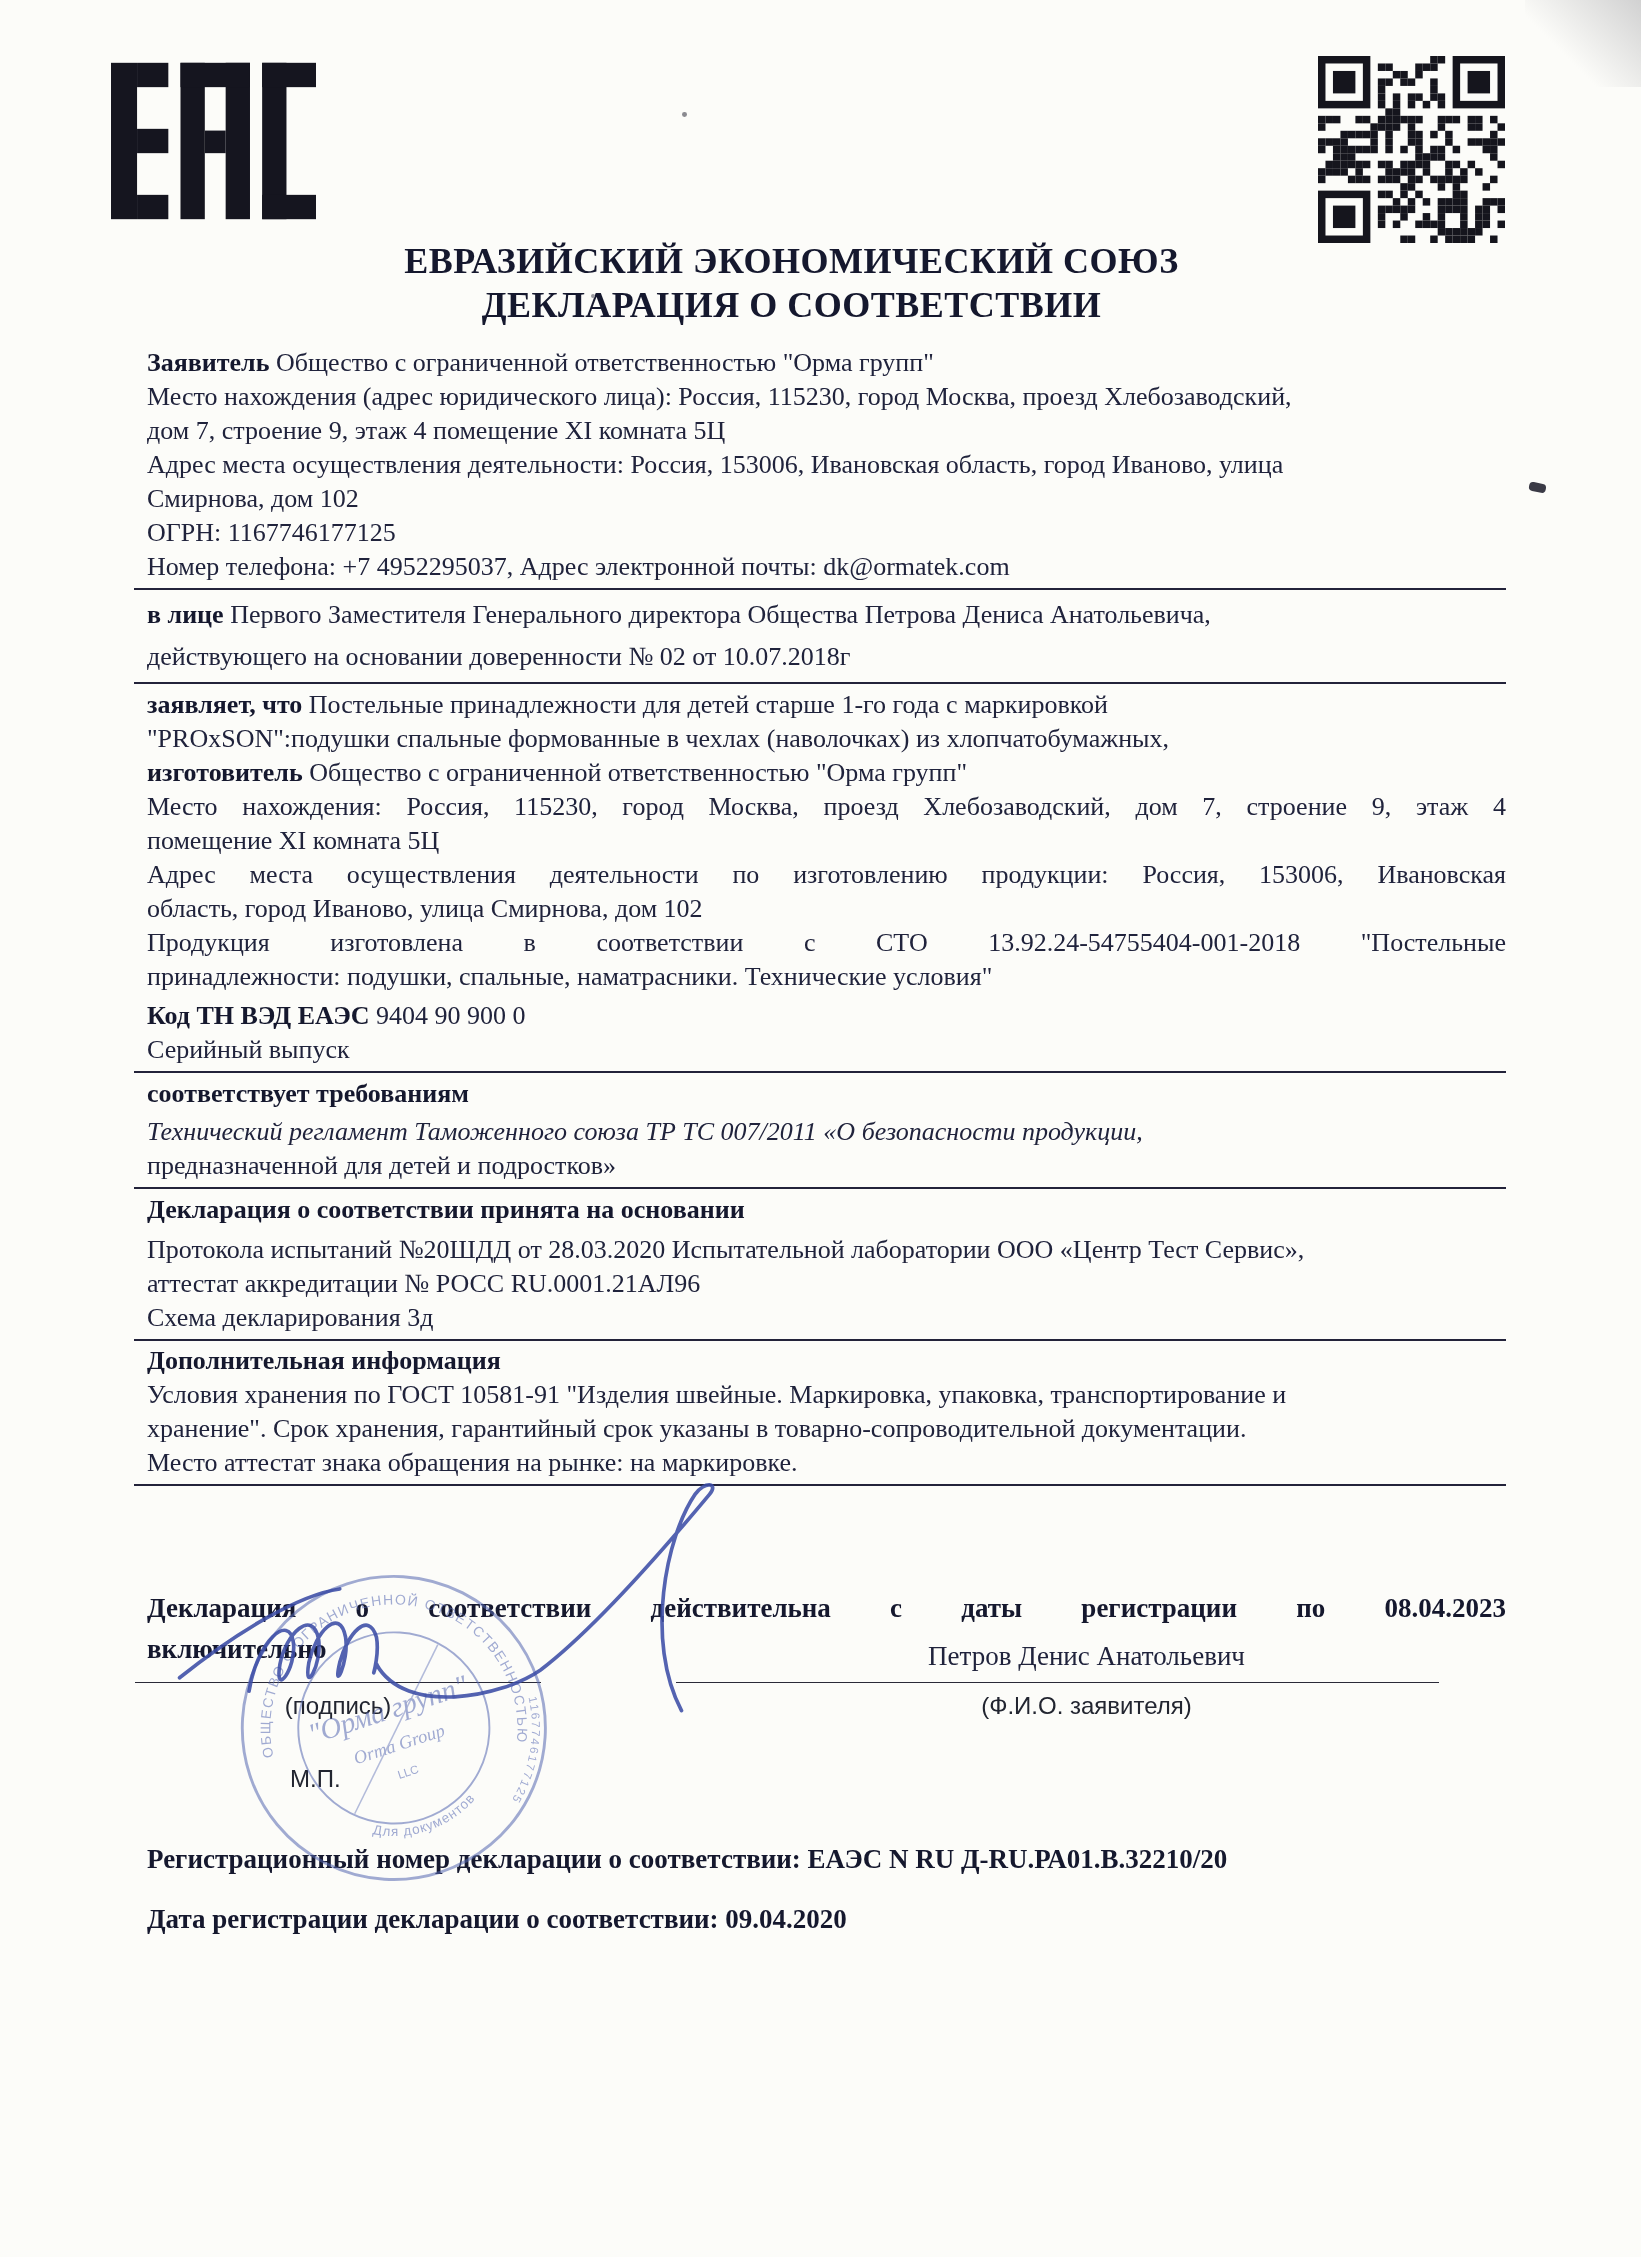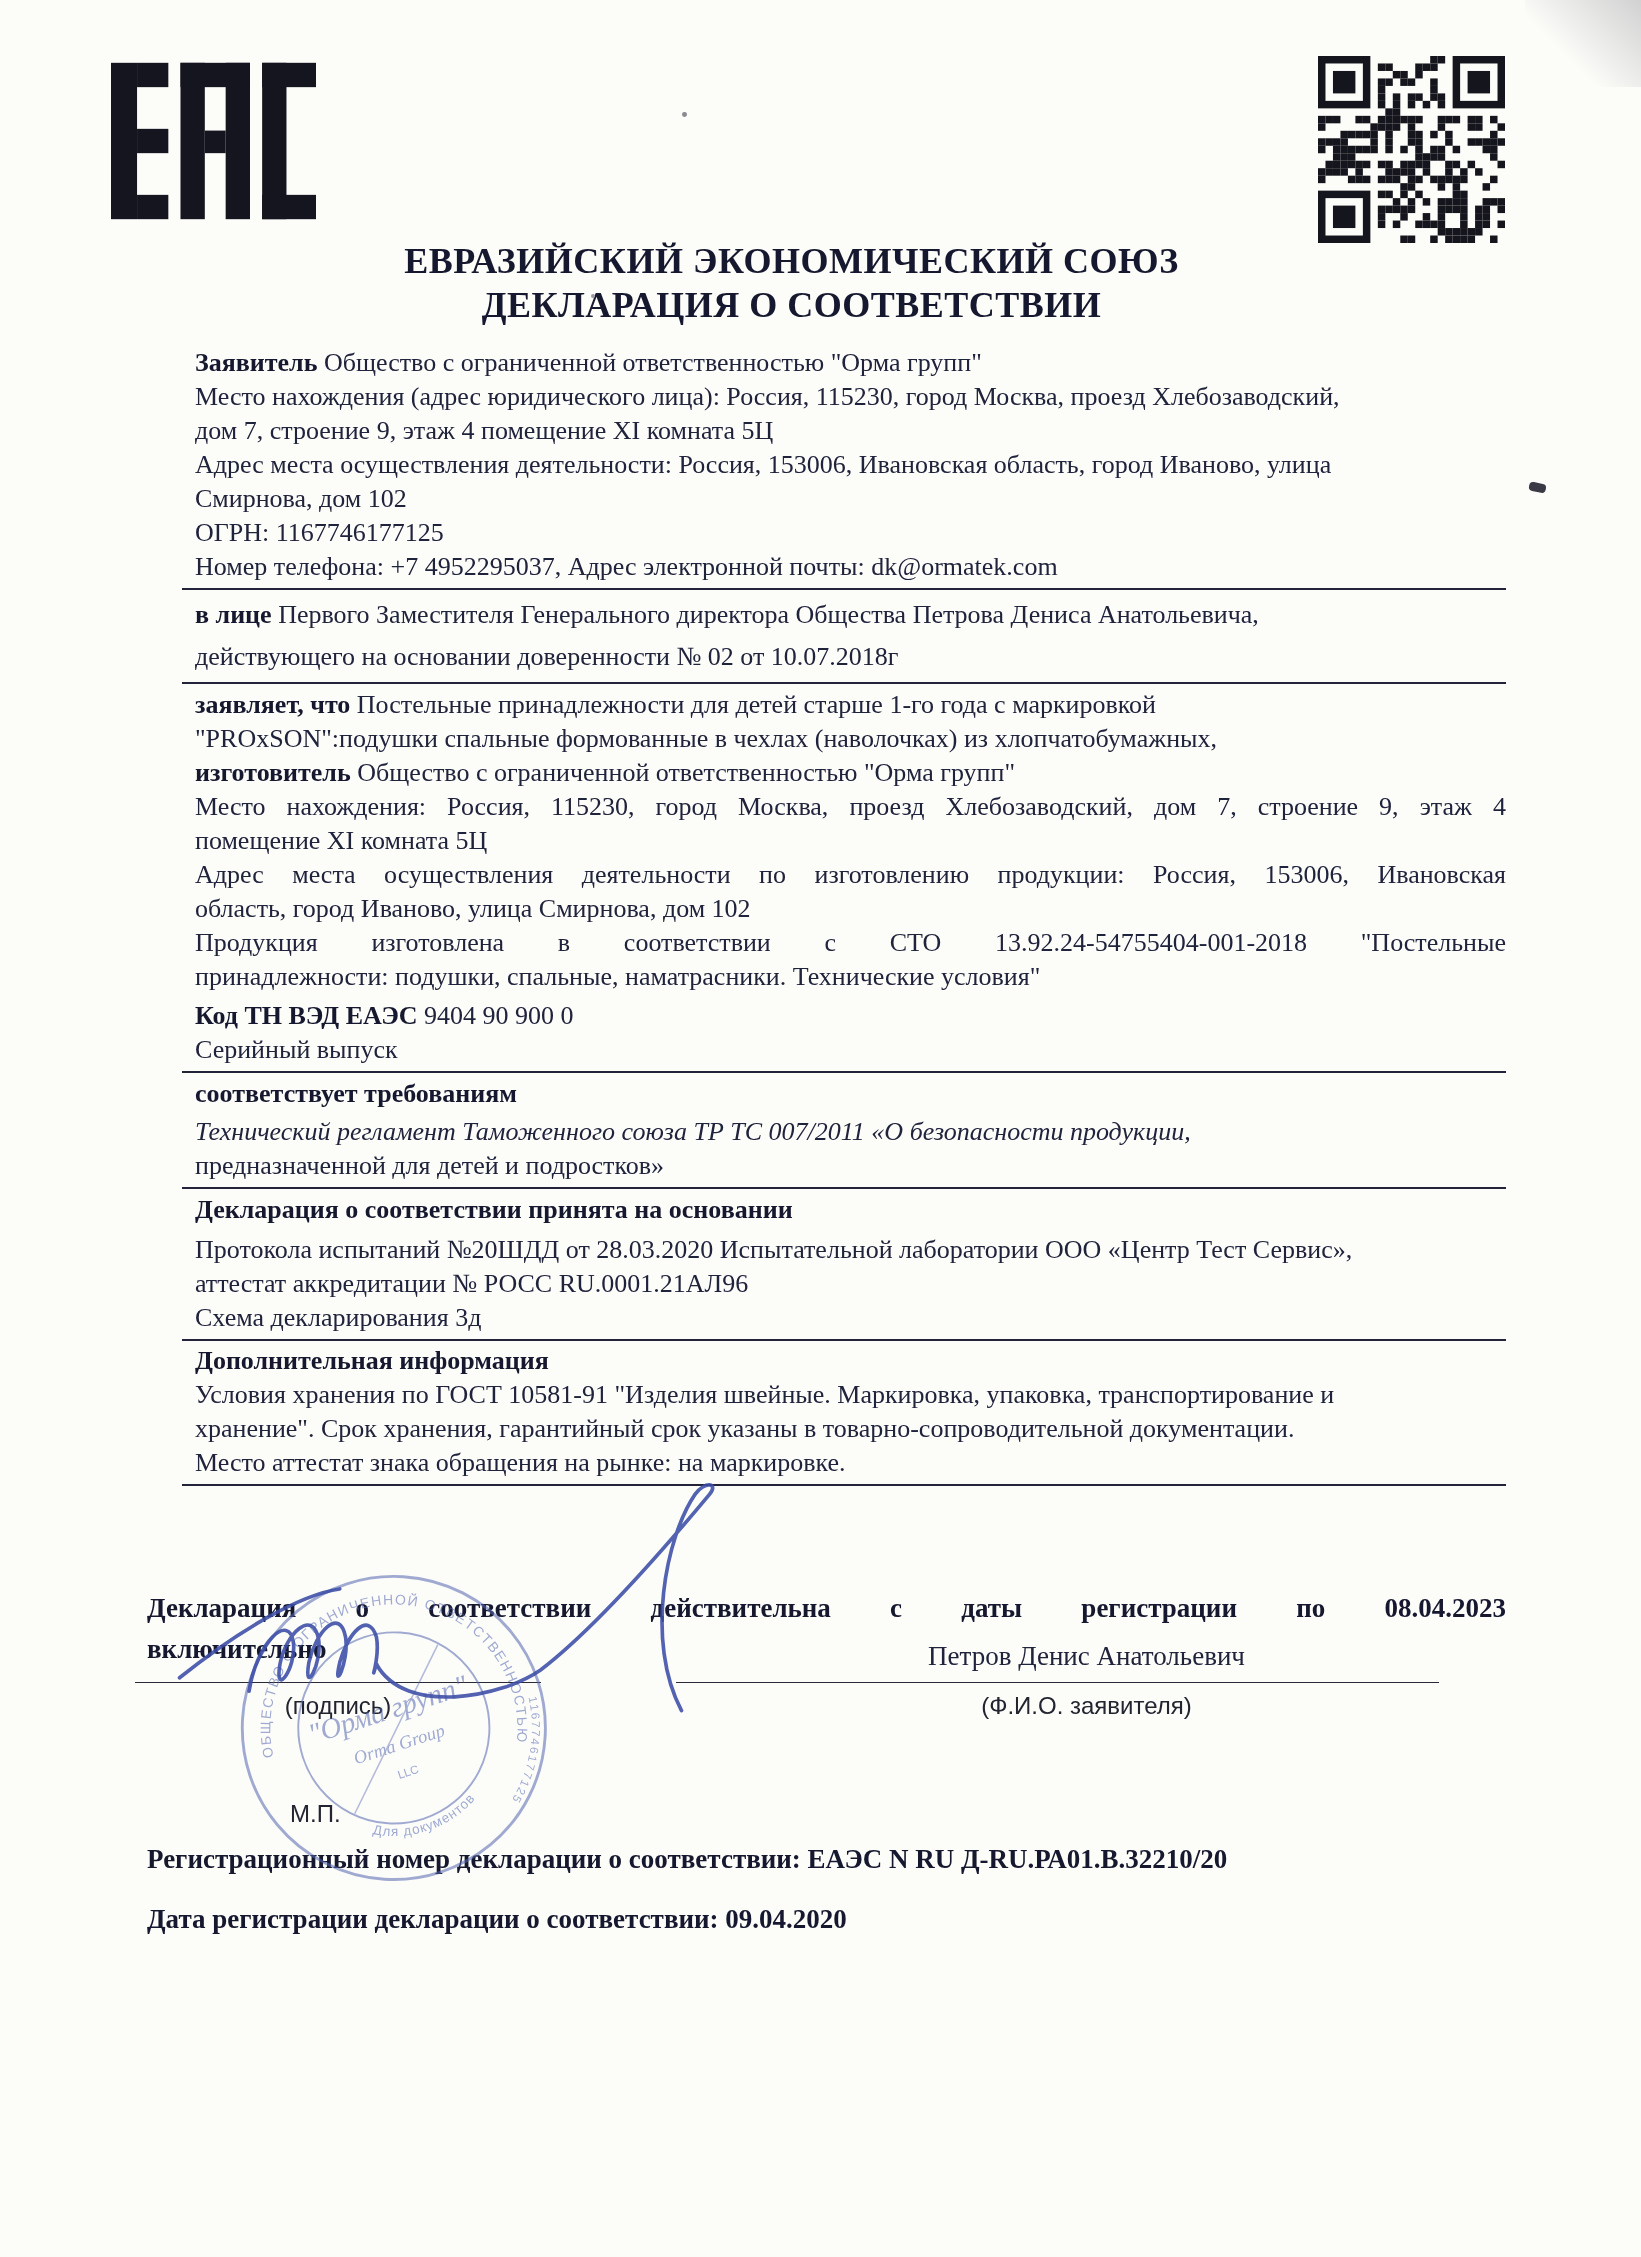--- a/index.html
+++ b/index.html
@@ -11,36 +11,36 @@
   .speck1{position:absolute;left:1529px;top:483px;width:17.4px;height:8.7px;background:#3a3a46;border-radius:3.9px;transform:rotate(12deg);}
   .speck2{position:absolute;left:682px;top:112px;width:4.8px;height:4.8px;background:#8a8a90;border-radius:50%;}
   .speck3{position:absolute;left:591px;top:294px;width:3.9px;height:3.9px;background:#9a9aa0;border-radius:50%;}
 
   .eac{position:absolute;left:111px;top:55px;width:205px;height:172px;}
   .qr{position:absolute;left:1318px;top:56px;width:187px;height:187px;}
 
   .titles{position:absolute;left:0;top:239px;width:1583px;text-align:center;
           font-weight:bold;font-size:36px;line-height:44px;color:#15182e;letter-spacing:0.5px;}
 
-  .content{position:absolute;left:147px;right:135px;top:346px;font-size:26px;line-height:34px;margin-left:48px;}
+  .content{position:absolute;left:147px;right:135px;top:346px;font-size:26px;line-height:34px;}
   .ln{white-space:nowrap;}
   .just{white-space:normal;text-align:justify;text-align-last:justify;}
   b,.b{font-weight:bold;color:#15182e;}
   .rule{border-top:2.4px solid #23233a;margin:3.9px 0 3.9px -13.5px;}
   .lh43{line-height:42px;}
   .mt6{margin-top:5.8px;}
   .mt4{margin-top:3.9px;font-style:italic;}
 
   .validity{position:absolute;left:147px;right:135px;top:1588px;font-size:27px;font-weight:bold;color:#15182e;line-height:41px;}
 
   .sigline-left{position:absolute;left:135px;top:1682px;width:406px;border-top:1.9px solid #2a2a38;}
   .sigline-right{position:absolute;left:676px;top:1682px;width:763px;border-top:1.9px solid #2a2a38;}
   .caption{font-family:"Liberation Sans",sans-serif;font-size:24px;color:#222530;}
   .cap-podpis{position:absolute;left:135px;top:1692px;width:406px;text-align:center;}
-  .cap-mp{position:absolute;left:290px;top:1765px;margin-top:35px;}
+  .cap-mp{position:absolute;left:290px;top:1765px;}
   .fio-name{position:absolute;left:676px;top:1641px;width:821px;text-align:center;font-size:27px;color:#20233c;}
   .cap-fio{position:absolute;left:676px;top:1692px;width:821px;text-align:center;}
 
   .regnum{position:absolute;left:147px;top:1844px;font-size:27px;font-weight:bold;color:#15182e;white-space:nowrap;}
   .regdate{position:absolute;left:147px;top:1904px;font-size:27px;font-weight:bold;color:#15182e;white-space:nowrap;}
 
   .overlay{position:absolute;left:0;top:0;width:1641px;height:2257px;pointer-events:none;}
   .stamp-text{font-family:"Liberation Sans",sans-serif;fill:#5668b2;}
 </style>
 </head>

